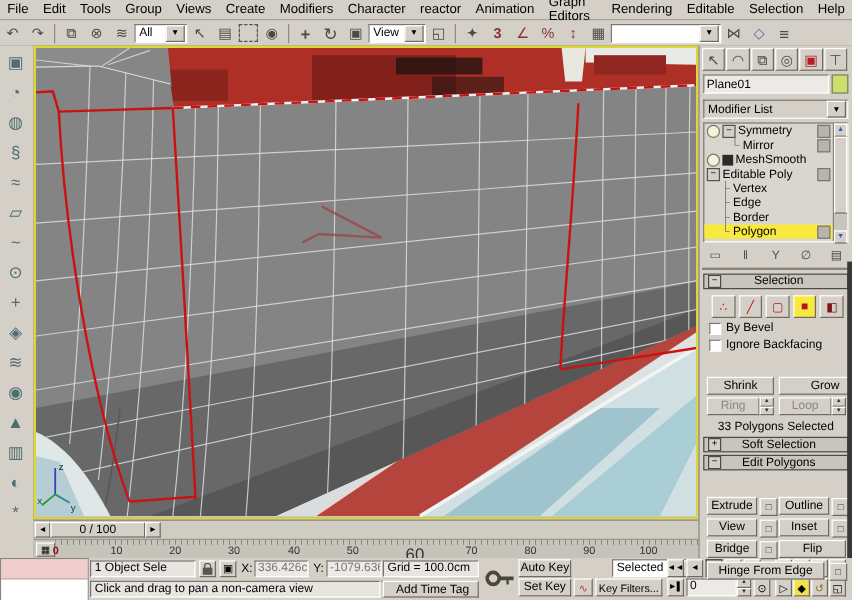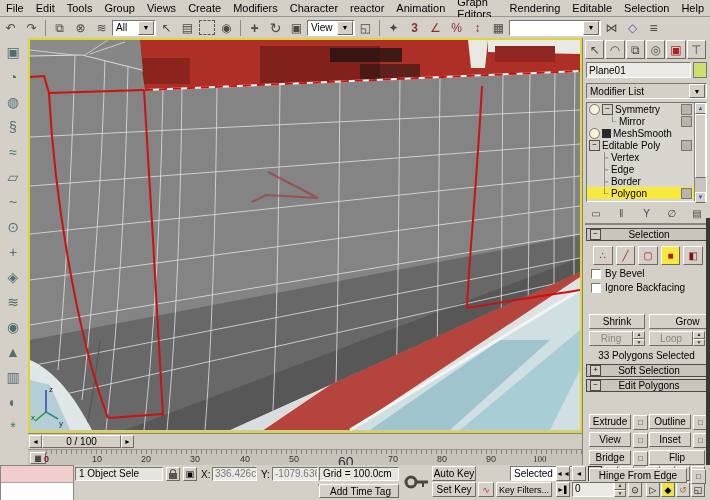--- a/index.html
+++ b/index.html
@@ -239,41 +239,42 @@
   <span class="abs" style="left:16px;top:4px;font-size:9px;color:#7a1414;font-weight:bold;">0</span>
   <span class="abs" style="left:64px;top:4px;font-size:9px;color:#333;">10</span>
   <span class="abs" style="left:113px;top:4px;font-size:9px;color:#333;">20</span>
   <span class="abs" style="left:162px;top:4px;font-size:9px;color:#333;">30</span>
   <span class="abs" style="left:212px;top:4px;font-size:9px;color:#333;">40</span>
   <span class="abs" style="left:261px;top:4px;font-size:9px;color:#333;">50</span>
   <span class="abs" style="left:310px;top:4px;font-size:14px;color:#333;">60</span>
   <span class="abs" style="left:360px;top:4px;font-size:9px;color:#333;">70</span>
   <span class="abs" style="left:409px;top:4px;font-size:9px;color:#333;">80</span>
   <span class="abs" style="left:458px;top:4px;font-size:9px;color:#333;">90</span>
-  <span class="abs" style="left:505px;top:4px;font-size:9px;color:#333;font-family:Liberation Serif, serif;">100</span>
+  <span class="abs" style="left:505px;top:4px;font-size:9px;color:#333;">100</span>
 </div>
 
 <div class="abs" style="left:0;top:465px;width:74px;height:35px;border:1px solid #8a867e;box-sizing:border-box;">
   <div style="height:16px;background:#f2cdcd;border-bottom:1px solid #b0a8a0;"></div>
   <div style="height:17px;background:#ffffff;"></div>
 </div>
 
 <div class="abs" style="left:74px;top:465px;width:508px;height:35px;background:#d4d0c8;">
   <div class="abs sunken" style="left:1px;top:2px;width:88px;height:14px;font-size:10px;padding-left:3px;overflow:hidden;white-space:nowrap;">1 Object Sele</div>
   <div class="abs btn" style="left:92px;top:2px;width:14px;height:14px;">
       <span class="lockbody"></span>
     </div>
   <div class="abs btn" style="left:109px;top:2px;width:14px;height:14px;font-size:9px;">▣</div>
   <span class="abs lbl" style="left:127px;top:4px;">X:</span>
   <div class="abs field" style="left:138px;top:2px;width:45px;height:14px;overflow:hidden;">336.426cm</div>
   <span class="abs lbl" style="left:187px;top:4px;">Y:</span>
   <div class="abs field" style="left:198px;top:2px;width:46px;height:14px;overflow:hidden;">-1079.636c</div>
   <span class="abs lbl" style="left:248px;top:4px;">Z:</span>
   <div class="abs field" style="left:259px;top:2px;width:38px;height:14px;overflow:hidden;">0.0cm</div>
   <div class="abs sunken" style="left:244px;top:19px;width:0;height:0;"></div>
+  <div class="abs sunken" style="left:1px;top:19px;width:242px;height:14px;font-size:10px;padding-left:3px;white-space:nowrap;overflow:hidden;">Click and drag to pan a non-camera view</div>
   <div class="abs sunken" style="left:245px;top:2px;width:80px;height:14px;font-size:10px;padding-left:3px;white-space:nowrap;">Grid = 100.0cm</div>
   <div class="abs btn" style="left:245px;top:19px;width:80px;height:14px;font-size:10px;justify-content:flex-start;padding-left:10px;">Add Time Tag</div>
 
   <div class="abs" style="left:330px;top:2px;width:26px;height:31px;">
     <svg width="26" height="31">
       <circle cx="7" cy="15" r="5" fill="none" stroke="#4a463e" stroke-width="3"></circle>
       <line x1="12" y1="15" x2="24" y2="15" stroke="#4a463e" stroke-width="3"></line>
       <line x1="19" y1="15" x2="19" y2="20" stroke="#4a463e" stroke-width="2"></line>
     </svg>
   </div>

